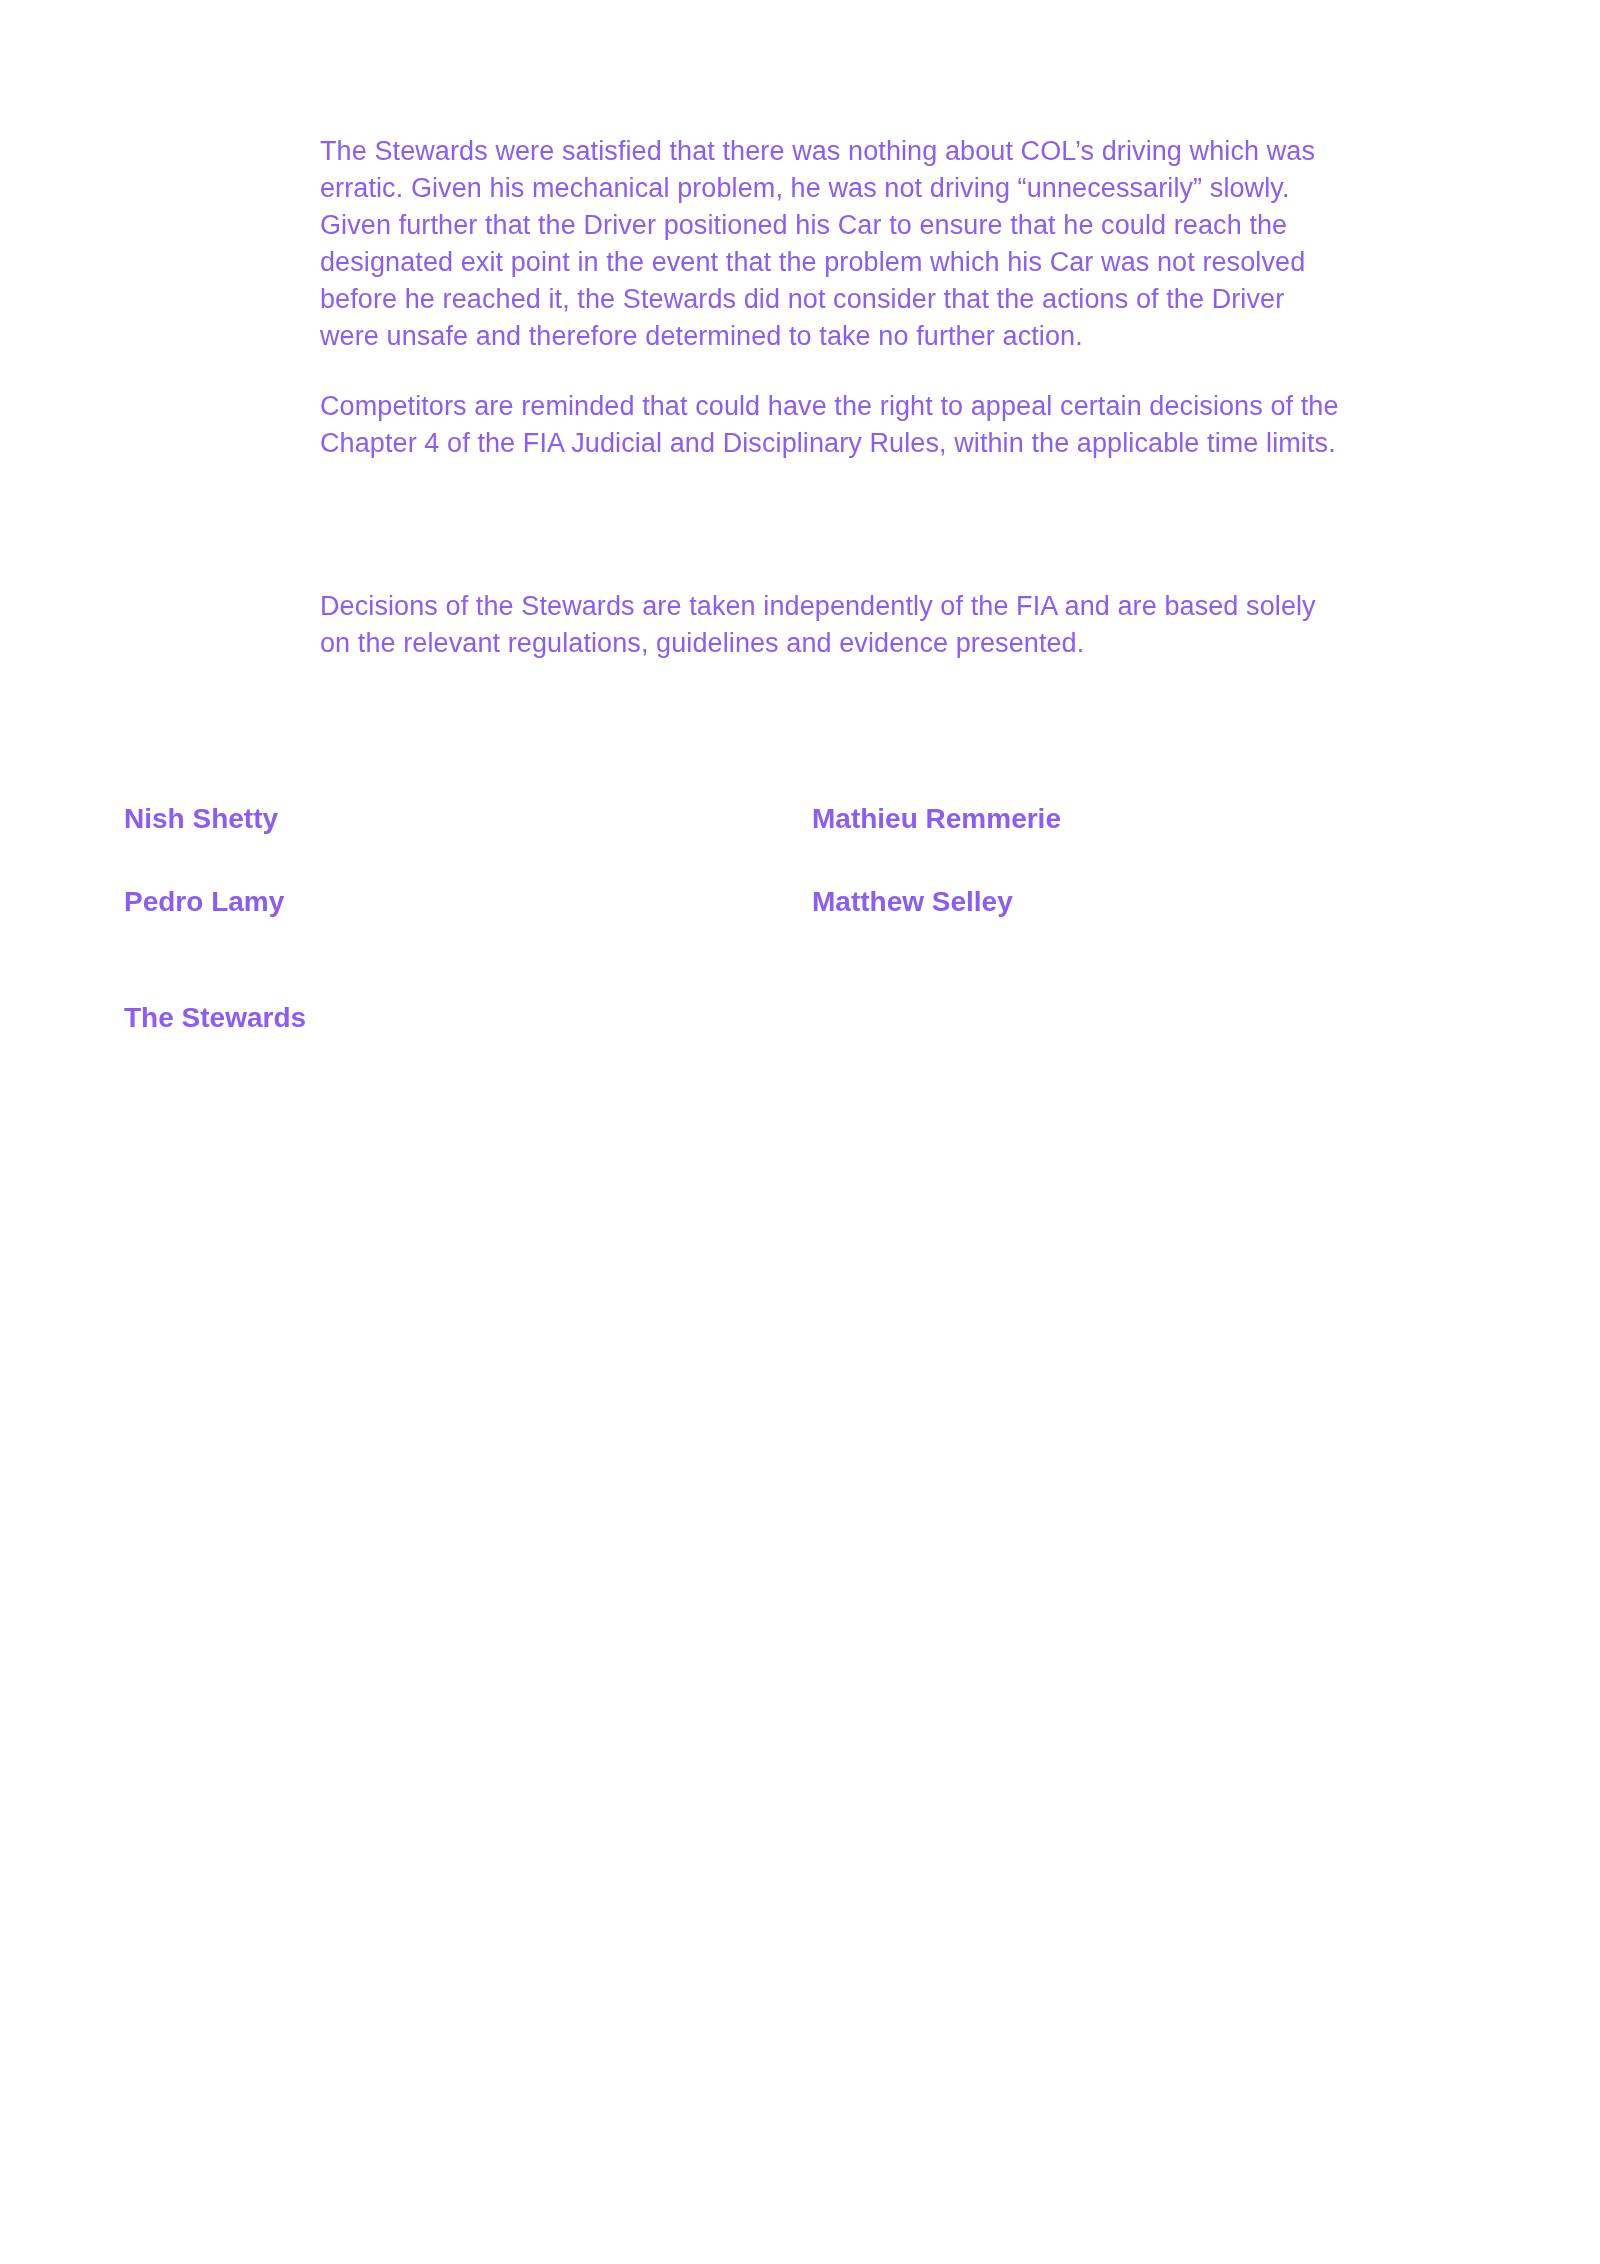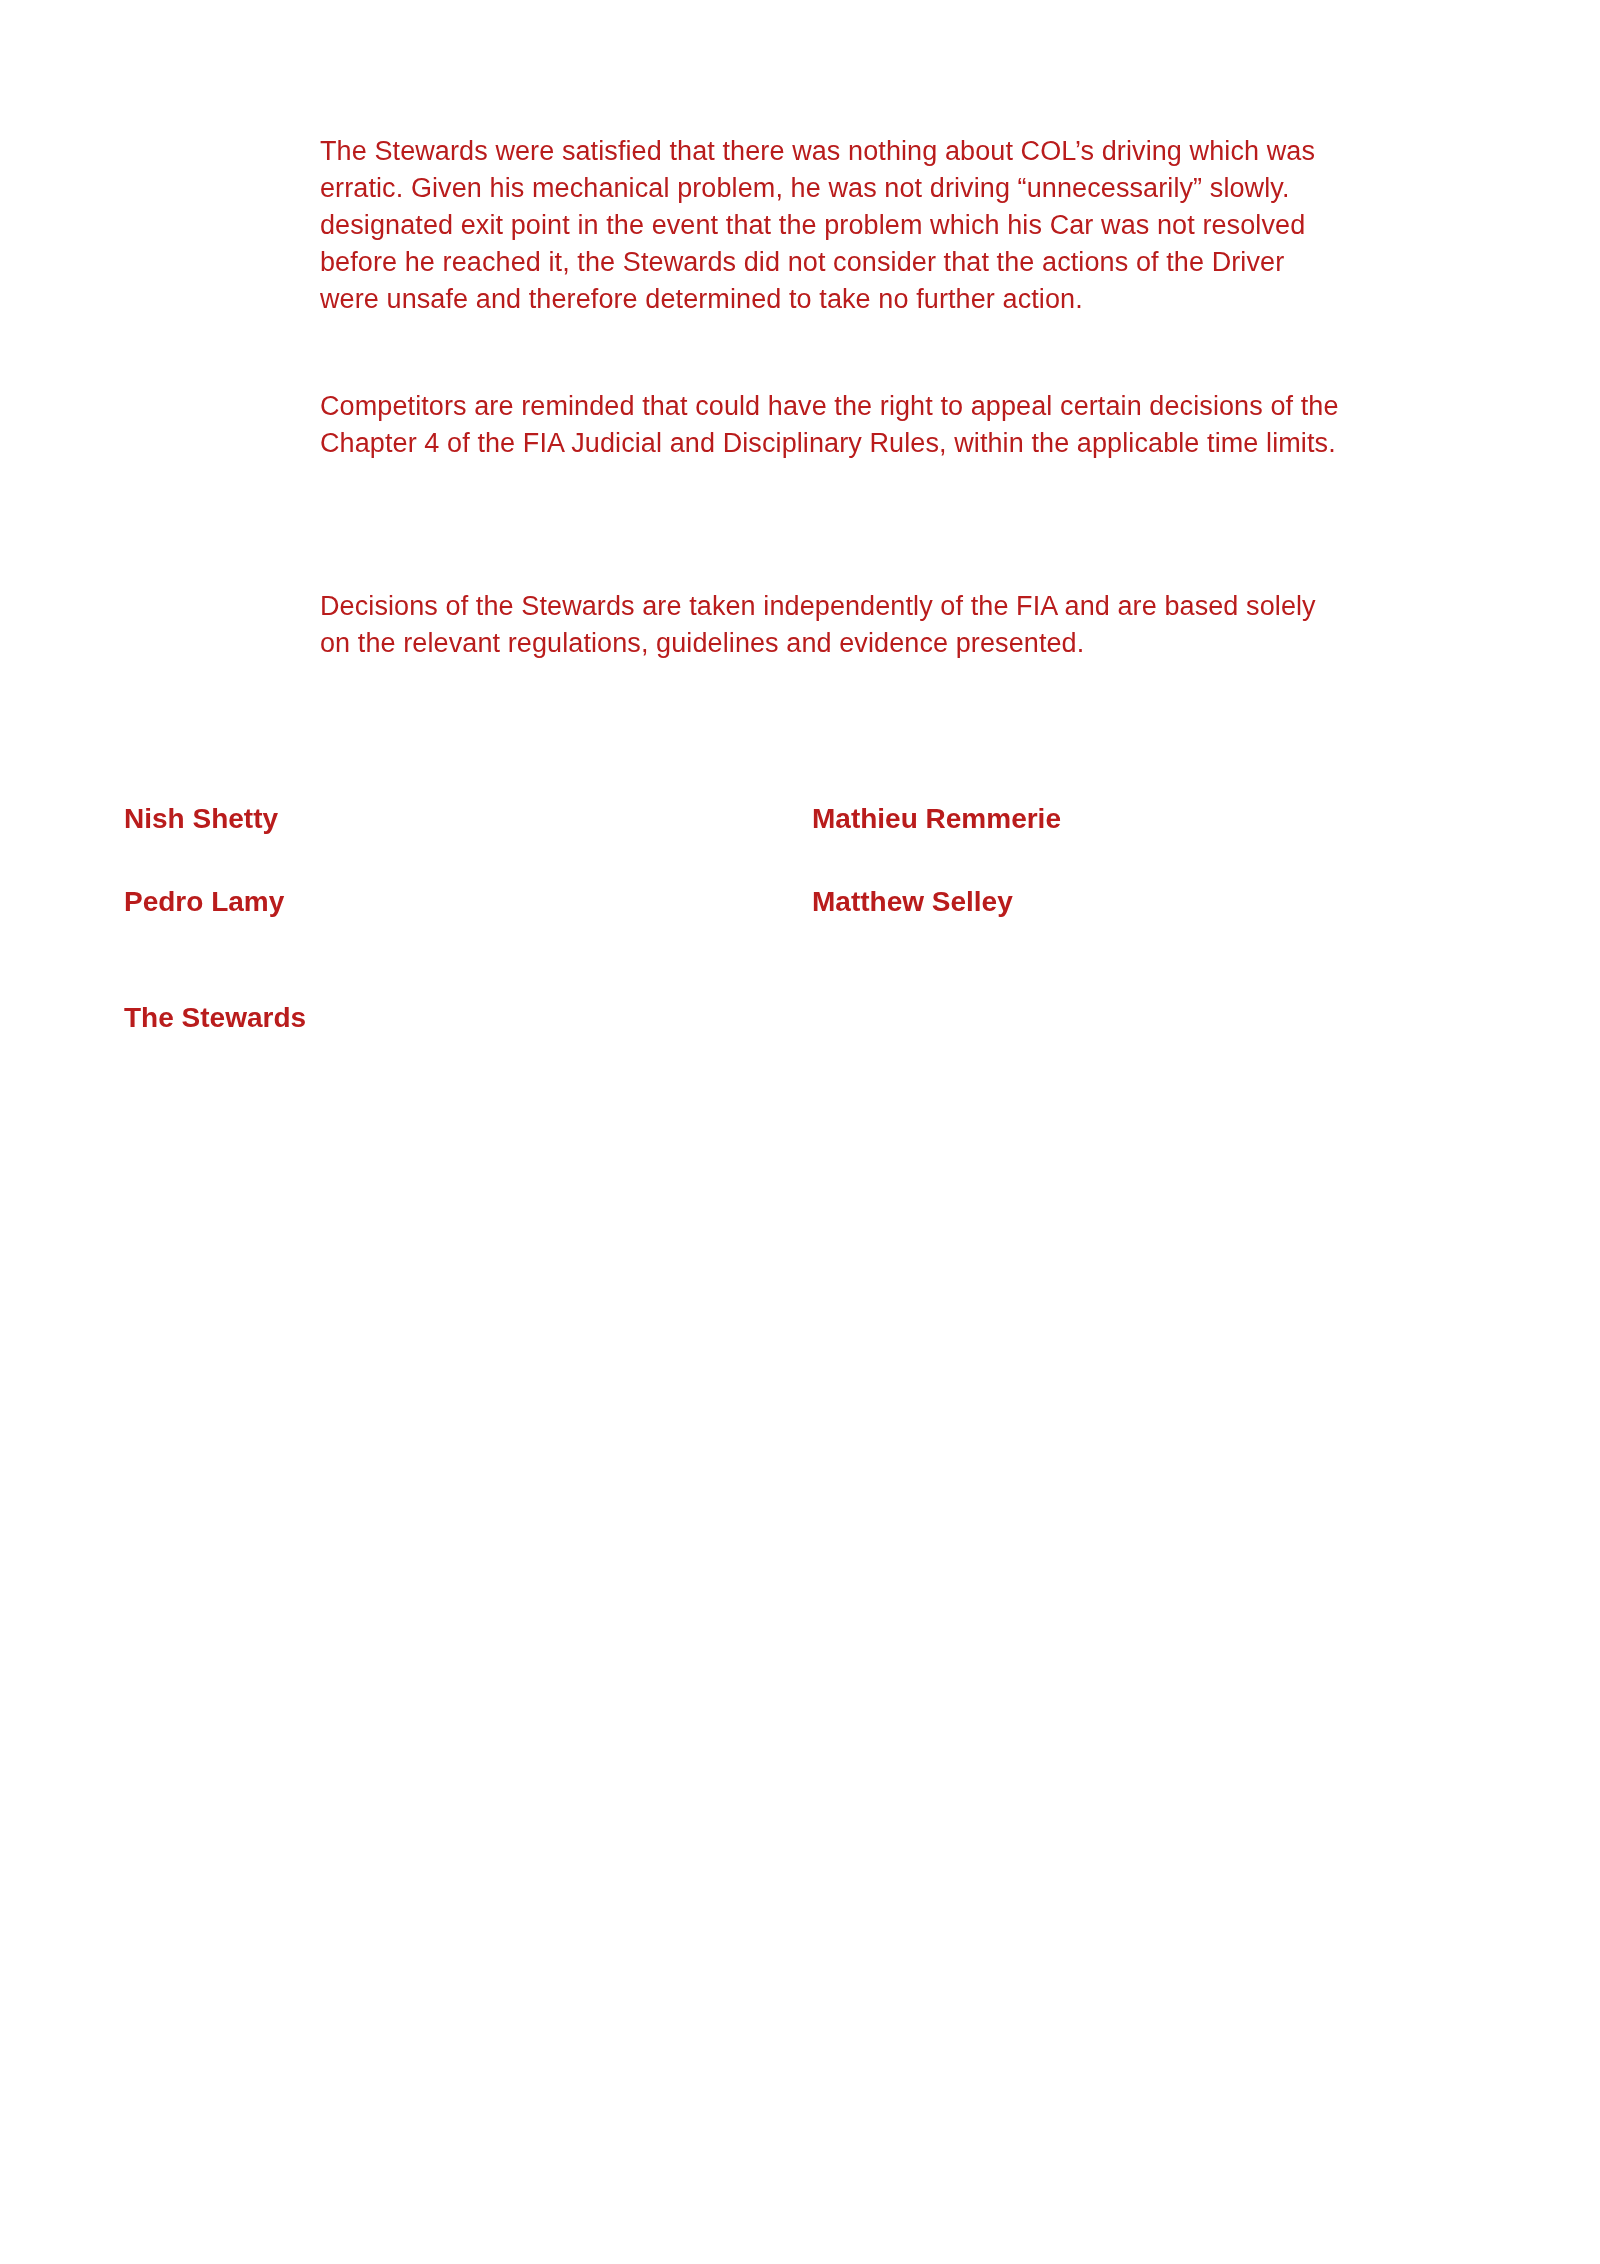--- a/index.html
+++ b/index.html
@@ -5,21 +5,21 @@
   html, body {
     margin: 0;
     padding: 0;
     background: #ffffff;
   }
   .page {
     position: relative;
     width: 1600px;
     height: 2264px;
     background: #ffffff;
-    color: #b91c1c;
+    color: #8b5cf6;
     font-family: "Liberation Sans", sans-serif;
     overflow: hidden;
   }
   .body-text {
     position: absolute;
     left: 320px;
     width: 1170px;
     font-size: 27px;
     line-height: 37px;
     letter-spacing: 0.1px;
@@ -41,20 +41,21 @@
   #sig-row3 { top: 999px; }
 </style>
 </head>
 <body>
 
 <div class="page">
 
   <div class="body-text" id="para1">
     <div>The Stewards were satisfied that there was nothing about COL’s driving which was</div>
     <div>erratic. Given his mechanical problem, he was not driving “unnecessarily” slowly.</div>
+    <div>Given further that the Driver positioned his Car to ensure that he could reach the</div>
     <div>designated exit point in the event that the problem which his Car was not resolved</div>
     <div>before he reached it, the Stewards did not consider that the actions of the Driver</div>
     <div>were unsafe and therefore determined to take no further action.</div>
   </div>
 
   <div class="body-text" id="para2">
     <div>Competitors are reminded that could have the right to appeal certain decisions of the</div>
     <div>Chapter 4 of the FIA Judicial and Disciplinary Rules, within the applicable time limits.</div>
   </div>
 

